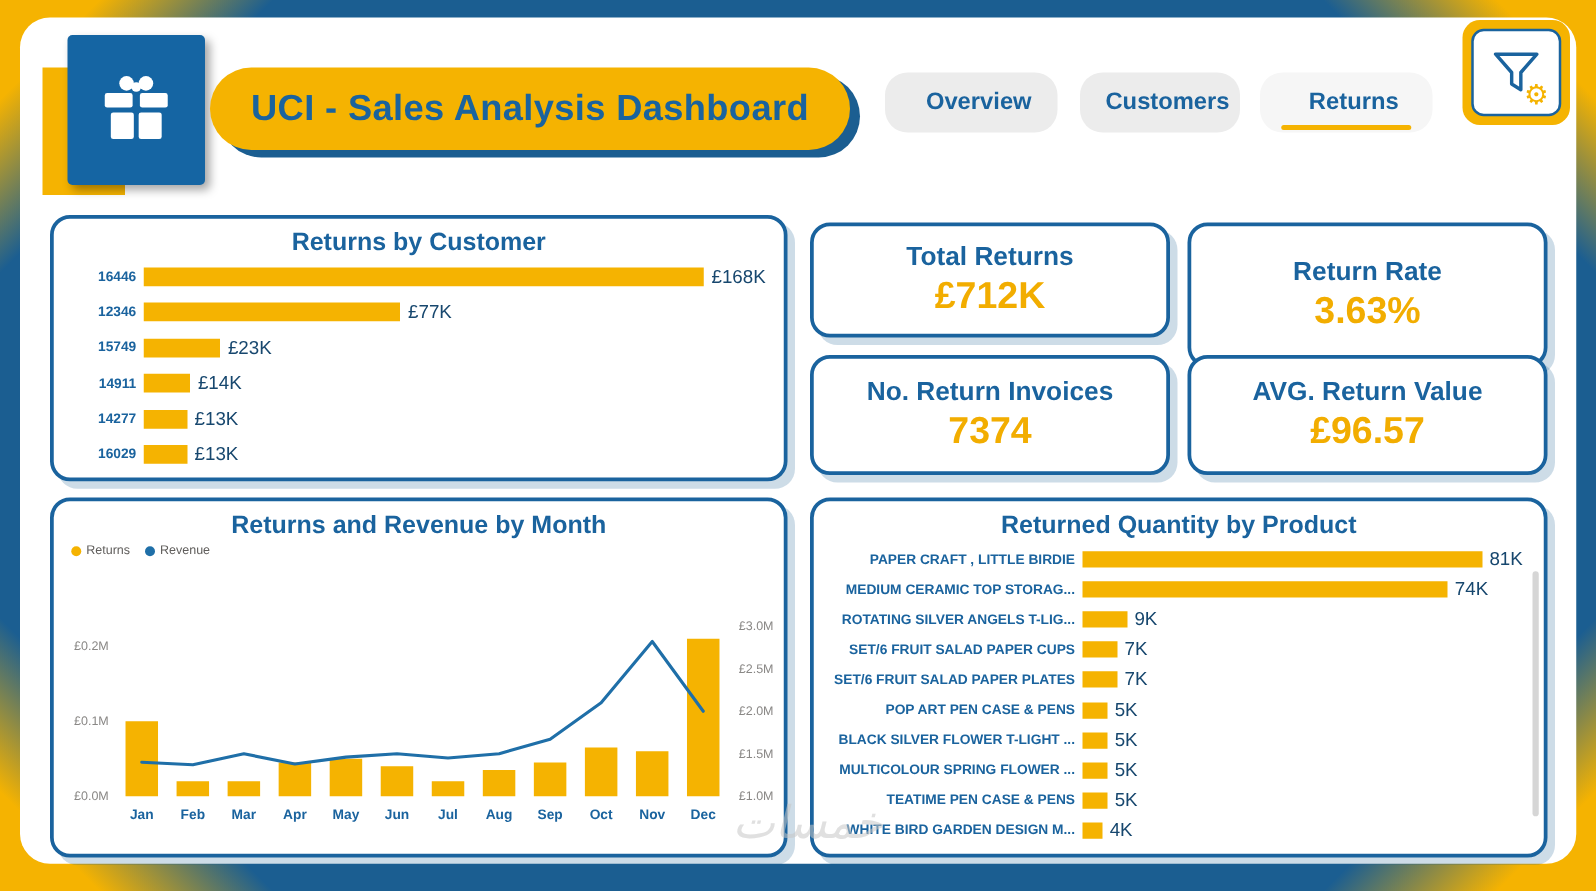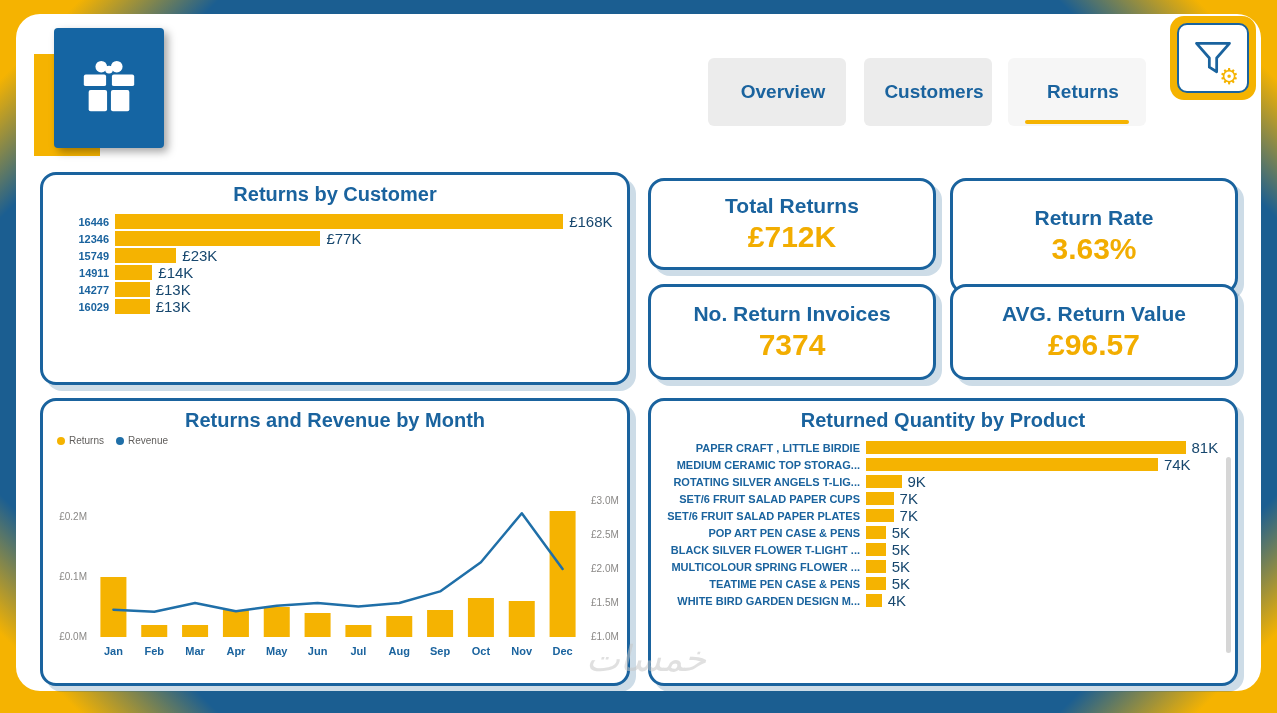--- a/index.html
+++ b/index.html
@@ -14,21 +14,21 @@
   .canvas{position:absolute;left:16px;right:16px;top:14px;bottom:22px;background:#fff;border-radius:24px;}
 
   
   .logo-wrap{position:absolute;left:18px;top:12px;width:150px;height:132px;}
   .logo-gold{position:absolute;left:0;top:28px;width:66px;height:102px;background:var(--gold);}
   .logo-blue{position:absolute;left:20px;top:2px;width:110px;height:120px;background:#1565A3;border-radius:4px;
     box-shadow:4px 4px 8px rgba(0,0,0,.35);display:flex;align-items:center;justify-content:center;}
   .title-pill{position:absolute;left:152px;top:40px;width:512px;height:66px;background:var(--gold);
     border-radius:33px;box-shadow:8px 6px 0 var(--frame_blue);display:flex;align-items:center;justify-content:center;
     font-size:29px;font-weight:bold;color:var(--blue);letter-spacing:.3px;}
-  .tab{position:absolute;top:44px;height:68px;background:var(--tab_bg);border-radius:6px;display:flex;
+  .tab{position:absolute;top:44px;height:48px;background:var(--tab_bg);border-radius:18px;display:flex;
     align-items:center;justify-content:center;font-size:19px;font-weight:bold;color:var(--blue);cursor:pointer;padding-left:12px;}
   .tab.active{background:#f6f6f6;}
   .tab.active::after{content:"";position:absolute;left:12%;bottom:2px;width:76%;height:4px;background:var(--gold);border-radius:2px;}
   #tab-overview{left:692px;width:138px;}
   #tab-customers{left:848px;width:128px;}
   #tab-returns{left:992px;width:138px;}
   .filter-btn{position:absolute;left:1170px;top:16px;width:86px;height:84px;background:var(--gold);border-radius:14px;cursor:pointer;}
   .filter-inner{position:absolute;left:7px;top:7px;right:7px;bottom:7px;background:#fff;border:2px solid var(--blue);
     border-radius:10px;display:flex;align-items:center;justify-content:center;}
   .gear{position:absolute;right:8px;bottom:2px;font-size:22px;color:var(--gold);font-family:"DejaVu Sans",sans-serif;}
@@ -42,21 +42,21 @@
   #panel-product{left:632px;top:384px;width:590px;height:288px;}
   .kpi{display:flex;flex-direction:column;align-items:center;justify-content:center;gap:2px;}
   #kpi-0{left:632px;top:164px;width:288px;height:92px;}
   #kpi-1{left:934px;top:164px;width:288px;height:116px;text-align:center;}
   #kpi-2{left:632px;top:270px;width:288px;height:96px;}
   #kpi-3{left:934px;top:270px;width:288px;height:96px;}
   .kpi-title{font-size:21px;font-weight:bold;color:var(--blue);}
   .kpi-value{font-size:30px;font-weight:bold;color:var(--gold2);}
 
   
-  .hbar-wrap{position:absolute;left:14px;right:14px;top:38px;bottom:10px;display:flex;flex-direction:column;justify-content:flex-start;}
+  .hbar-wrap{position:absolute;left:14px;right:14px;top:38px;bottom:10px;display:flex;flex-direction:column;justify-content:space-between;}
   .hbar-row{display:flex;align-items:center;gap:6px;}
   .hbar-label{font-size:11px;font-weight:bold;color:var(--blue);text-align:right;white-space:nowrap;overflow:hidden;}
   .hbar-track{flex:1;display:flex;align-items:center;gap:6px;}
   .hbar-bar{height:15px;background:var(--gold);}
   .slim .hbar-bar{height:13px;}
   .hbar-value{font-size:15px;font-weight:normal;color:var(--navy);white-space:nowrap;}
   .scrollbar{position:absolute;right:4px;top:56px;width:5px;height:196px;background:#d6d6d6;border-radius:3px;}
 
   
   .legend{position:absolute;left:14px;top:34px;display:flex;gap:12px;align-items:center;}
@@ -81,20 +81,21 @@
           <circle cx="40" cy="10" r="6" fill="#fff"></circle>
           <circle cx="32" cy="13" r="4" fill="#fff"></circle>
           <rect x="6" y="18" width="23" height="12" rx="2" fill="#fff"></rect>
           <rect x="35" y="18" width="23" height="12" rx="2" fill="#fff"></rect>
           <rect x="11" y="34" width="19" height="22" rx="2" fill="#fff"></rect>
           <rect x="34" y="34" width="19" height="22" rx="2" fill="#fff"></rect>
         </svg>
       </div>
     </div>
 
+    <div class="title-pill">UCI - Sales Analysis Dashboard</div>
 
     <div class="tab" id="tab-overview">Overview</div>
     <div class="tab" id="tab-customers">Customers</div>
     <div class="tab active" id="tab-returns">Returns</div>
 
     <section class="panel" id="panel-customer">
       <div class="panel-title">Returns by Customer</div>
       <div class="hbar-wrap" id="chart-customer">
           <div class="hbar-row">
             <div class="hbar-label" style="flex: 0 0 52px;">16446</div>

